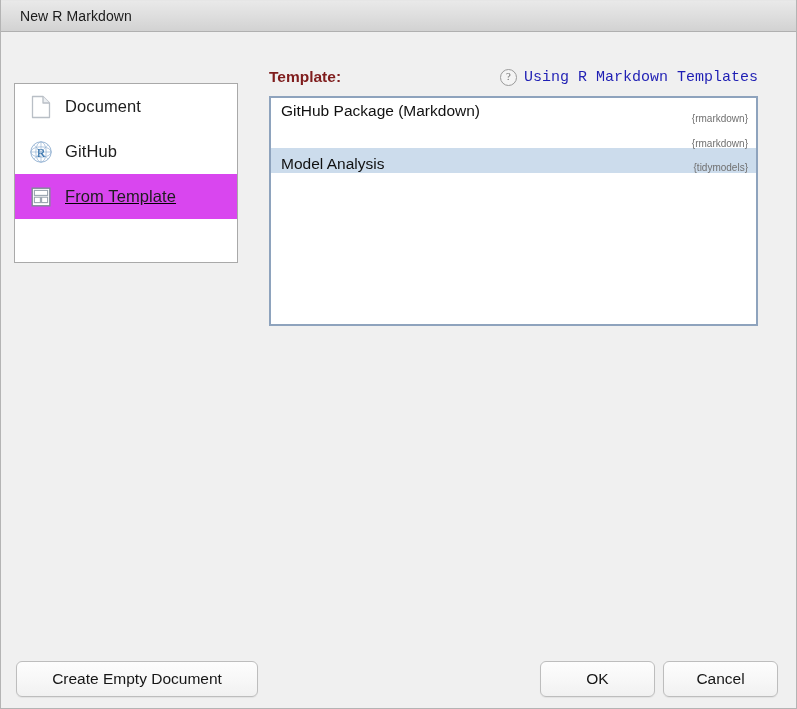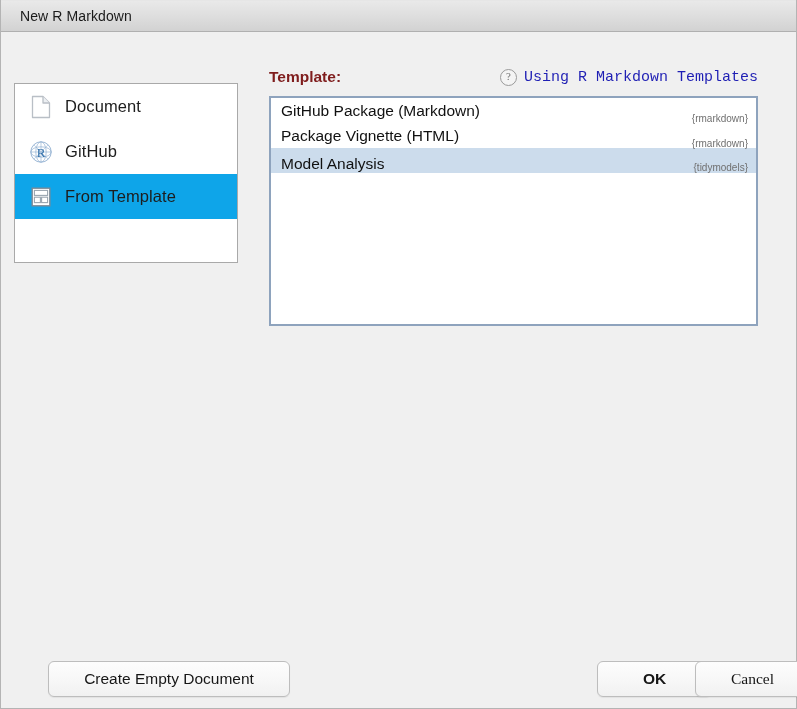--- a/index.html
+++ b/index.html
@@ -66,21 +66,22 @@
   }
   .side-item {
     height: 45px;
     display: flex;
     align-items: center;
     padding-left: 13px;
     box-sizing: border-box;
     cursor: default;
   }
   .side-item.selected {
-    background: #0ea5e9;
+    background: #d946ef;
+    text-decoration: underline;
   }
   .side-icon {
     width: 26px;
     height: 26px;
     flex: 0 0 26px;
     margin-right: 11px;
     display: flex;
     align-items: center;
     justify-content: center;
   }
@@ -191,25 +192,24 @@
     border-radius: 6px;
     font-family: "Liberation Sans", sans-serif;
     font-size: 15.5px;
     color: #161616;
     cursor: default;
     display: flex;
     align-items: center;
     justify-content: center;
     box-shadow: 0 1px 1px rgba(0,0,0,0.06);
     padding: 0;
-    margin-left: 32px;
   }
   .btn-create { left: 15px;  top: 11px; width: 242px; }
-  .btn-ok     { left: 564px; top: 11px; width: 115px; font-weight: bold; }
-  .btn-cancel { left: 662px; top: 11px; width: 115px; font-family: Liberation Serif, serif; }
+  .btn-ok     { left: 539px; top: 11px; width: 115px; font-weight: normal; }
+  .btn-cancel { left: 662px; top: 11px; width: 115px; }
 </style>
 </head>
 <body>
 
 <div class="dialog">
 
   <div class="titlebar">
     <span class="titlebar-text">New R Markdown</span>
   </div>
 
@@ -267,21 +267,20 @@
           <span class="help-link">Using R Markdown Templates</span>
         </span>
       </div>
 
       <div class="tpl-listbox">
         <div class="tpl-row">
           <span class="tpl-name">GitHub Package (Markdown)</span>
           <span class="tpl-pkg">{rmarkdown}</span>
         </div>
         <div class="tpl-row">
-          <span class="tpl-name">Package Vignette (HTML)</span>
           <span class="tpl-pkg">{rmarkdown}</span>
         </div>
         <div class="tpl-row selected">
           <span class="tpl-name">Model Analysis</span>
           <span class="tpl-pkg">{tidymodels}</span>
         </div>
       </div>
 
     </div>
 

